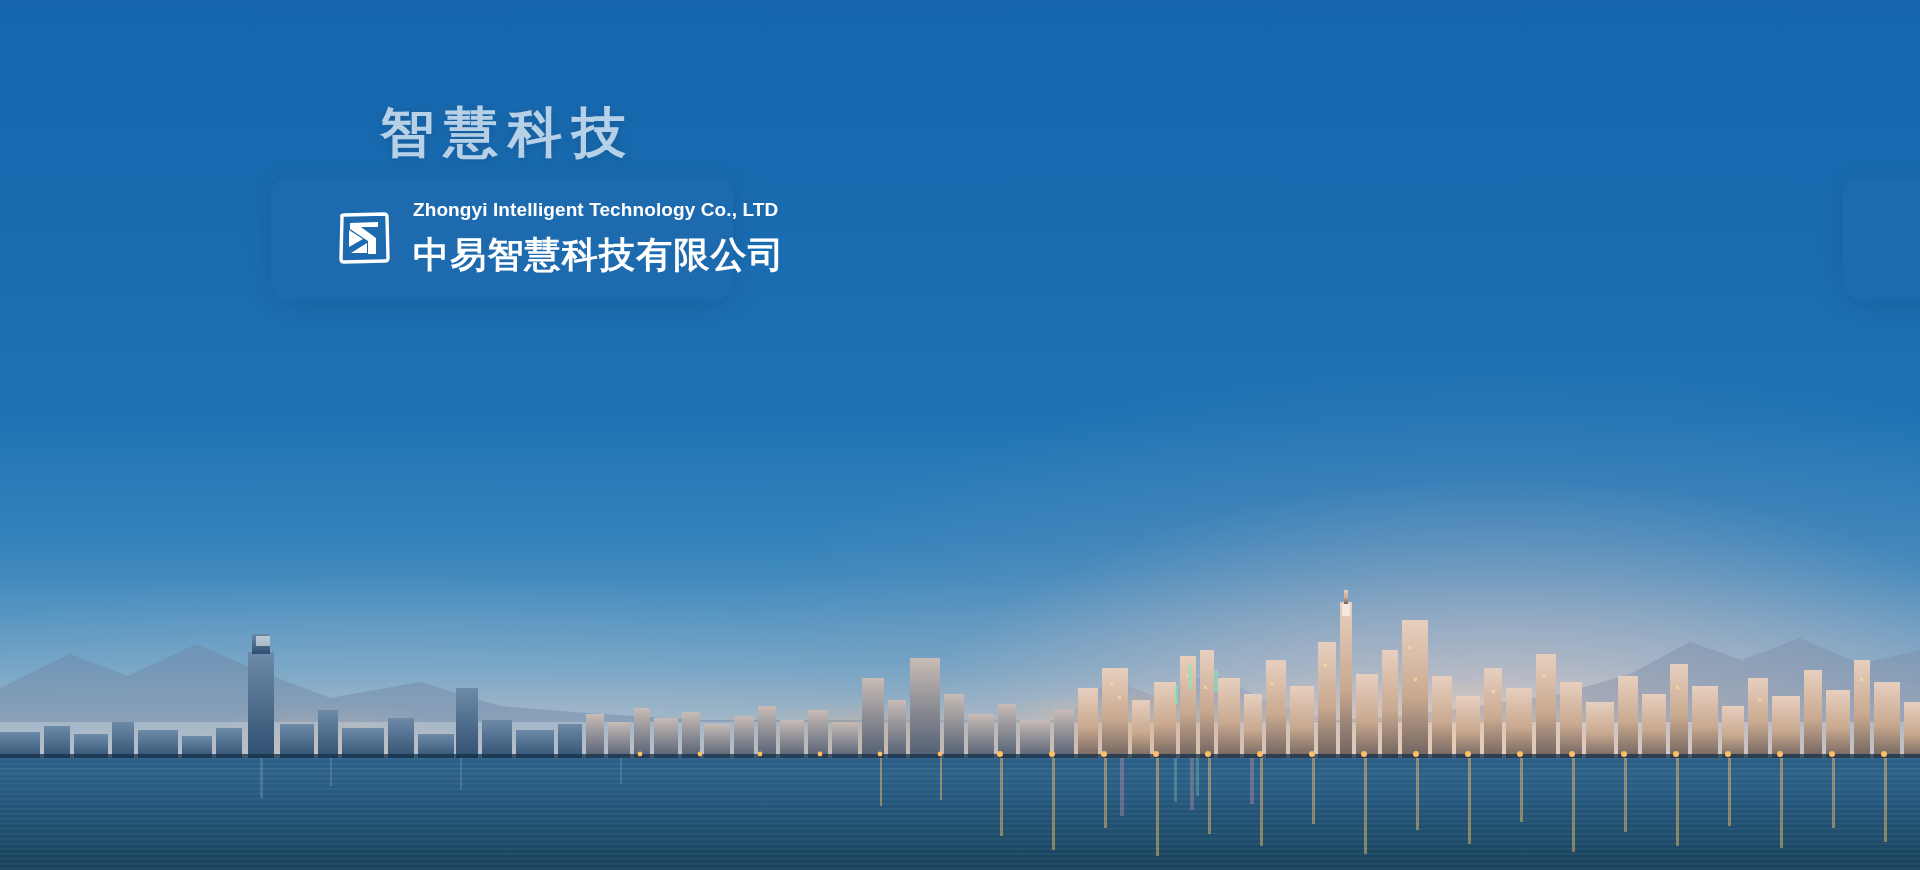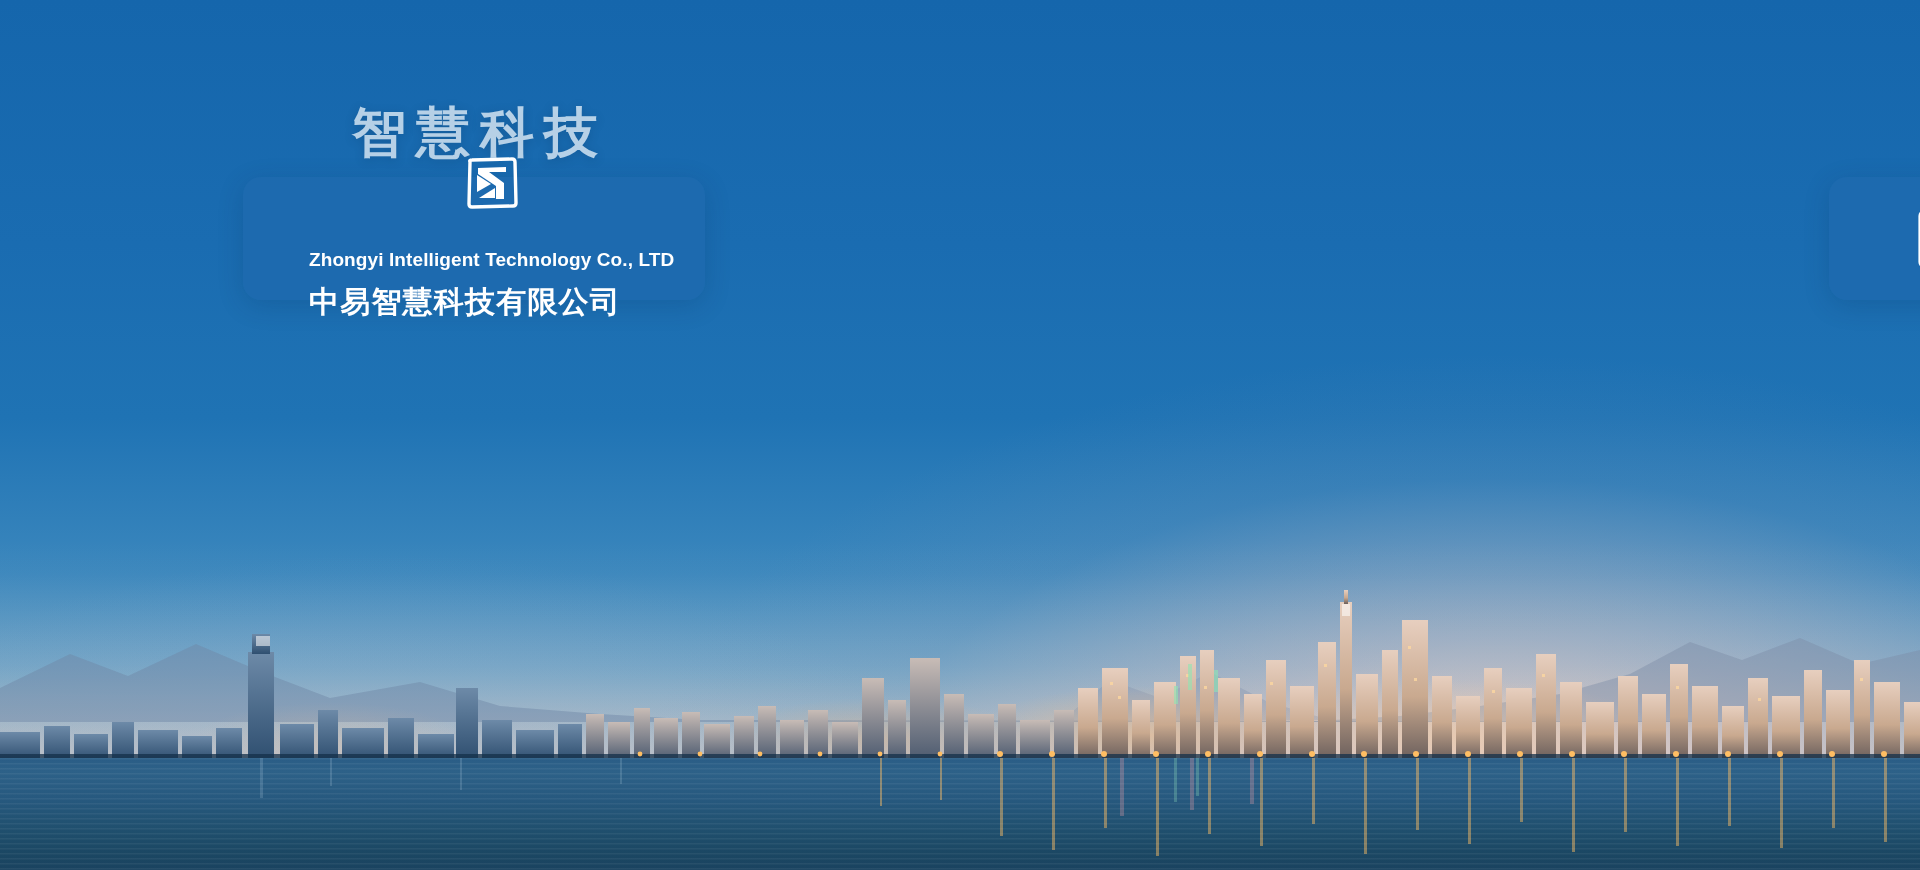--- a/index.html
+++ b/index.html
@@ -67,20 +67,21 @@
   }
 
   
   .grid {
     position: absolute;
     inset: 0;
     display: grid;
     grid-template-columns: 1fr 1fr;
     grid-template-rows: 1fr 1fr;
     z-index: 5;
+    padding-left: 28px;
   }
 
   .segment { position: relative; }
 
   .seg-heading {
     position: absolute;
     font-size: 54px;
     font-weight: 700;
     letter-spacing: 10px;
     color: rgba(222,236,248,0.80);
@@ -94,38 +95,37 @@
     position: absolute;
     background: rgba(30,106,174,0.88);
     border-radius: 18px;
     display: flex;
     align-items: center;
     box-shadow: 0 6px 26px rgba(8,45,85,0.18);
   }
   .card-inner {
     display: flex;
     align-items: center;
-    gap: 38px;
-    flex-direction: column;
+    gap: 22px;
   }
 
   .logo { flex: 0 0 auto; display: block; }
 
   .names { display: flex; flex-direction: column; justify-content: center; }
   .name-en {
     color: #ffffff;
     font-size: 19px;
     font-weight: 700;
     letter-spacing: .1px;
     line-height: 1.25;
     white-space: nowrap;
   }
   .name-cn {
     color: #ffffff;
-    font-size: 30px;
+    font-size: 36px;
     font-weight: 700;
     letter-spacing: 1.2px;
     line-height: 1.3;
     white-space: nowrap;
     margin-top: 11px;
   }
 
   
   #seg-tech    .seg-heading { left: 352px; top: 105px; }
   #seg-tech    .card { left: 243px; top: 177px; width: 462px; height: 123px; padding-left: 66px; }

